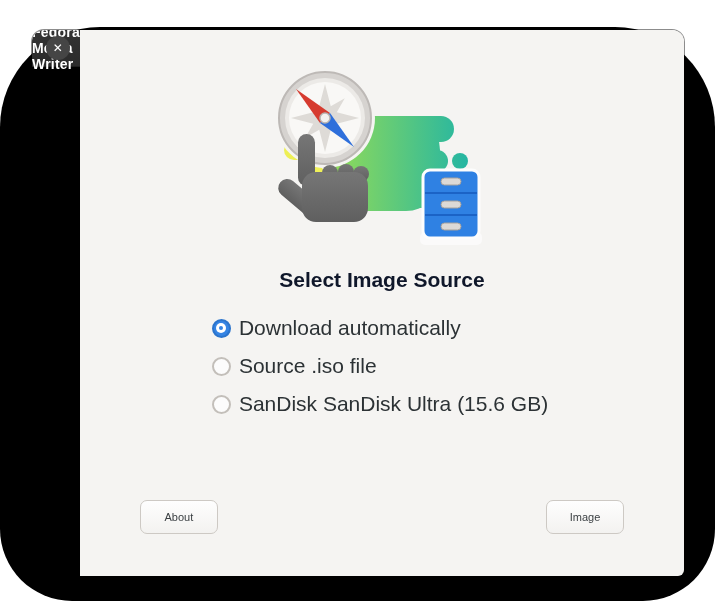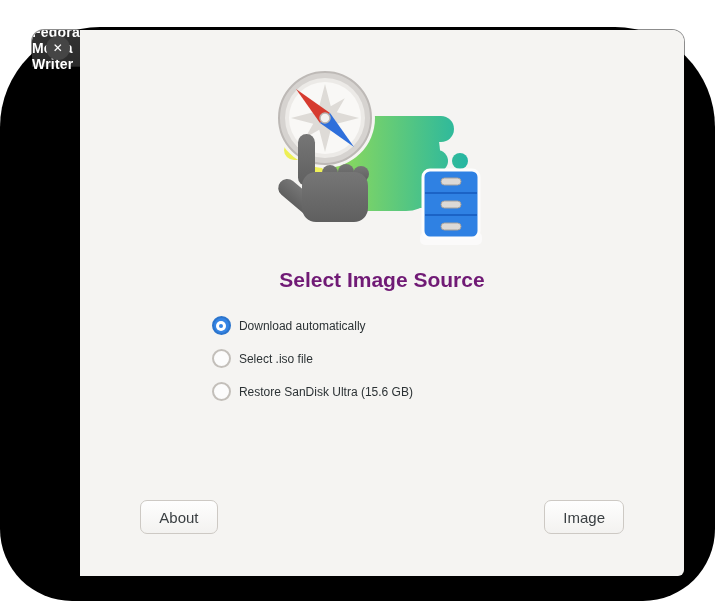--- a/index.html
+++ b/index.html
@@ -35,26 +35,26 @@
     color:#ffffff;display:flex;align-items:center;justify-content:center;
     font-size:12px;font-weight:bold;line-height:1;cursor:default;
   }
   .winbtn.min span{transform:translateY(3px);}
   .content{
     flex:1;background:#f5f4f2;display:flex;flex-direction:column;align-items:stretch;
   }
   .illustration{margin-top:24px;display:flex;justify-content:center;}
   .heading{
     margin-top:14px;text-align:center;
-    font-size:21px;font-weight:bold;color:#701a75;
+    font-size:21px;font-weight:bold;color:#0f172a;
   }
   .options{
     margin-top:24px;margin-left:132px;display:flex;flex-direction:column;gap:14px;
   }
-  .option{display:flex;align-items:center;gap:8px;font-size:12px;color:#2c3235;cursor:default;}
+  .option{display:flex;align-items:center;gap:8px;font-size:21px;color:#2c3235;cursor:default;}
   .radio{
     width:19px;height:19px;border-radius:50%;box-sizing:border-box;flex:0 0 19px;
     background:#fcfcfc;border:2px solid #c3bfba;position:relative;
   }
   .radio.checked{
     background:#3584e4;border:2px solid #2b74cc;
   }
   .radio.checked::before{
     content:"";position:absolute;left:2.5px;top:2.5px;width:10px;height:10px;
     border-radius:50%;background:#ffffff;
@@ -65,21 +65,21 @@
   }
   .option b{font-weight:normal;}
   .actions{
     margin-top:auto;margin-bottom:42px;padding:0 60px;
     display:flex;justify-content:space-between;align-items:center;
   }
   .btn{
     min-width:78px;height:34px;box-sizing:border-box;padding:0 18px;
     background:linear-gradient(#fefefe,#f3f2f0);
     border:1px solid #cdc9c4;border-radius:7px;
-    font-size:15px;color:#3a3f42;
+    font-size:11px;color:#3a3f42;
     display:flex;align-items:center;justify-content:center;cursor:default;
   }
 </style>
 </head>
 <body>
 
 <div class="shadow-slab"></div>
 
 <div class="window">
 
@@ -158,25 +158,25 @@
 
     <div class="heading">Select Image Source</div>
 
     <div class="options">
       <div class="option">
         <div class="radio checked"></div>
         <span><span>Download automatically</span><b></b></span>
       </div>
       <div class="option">
         <div class="radio"></div>
-        <span><span>Select .iso file</span><b></b></span>
+        <span><span>Source .iso file</span><b></b></span>
       </div>
       <div class="option">
         <div class="radio"></div>
-        <span><span>Restore </span><b>SanDisk Ultra (15.6 GB)</b></span>
+        <span><span>SanDisk </span><b>SanDisk Ultra (15.6 GB)</b></span>
       </div>
     </div>
 
     <div class="actions">
       <button class="btn">About</button>
       <button class="btn">Image</button>
     </div>
 
   </div>
 </div>

